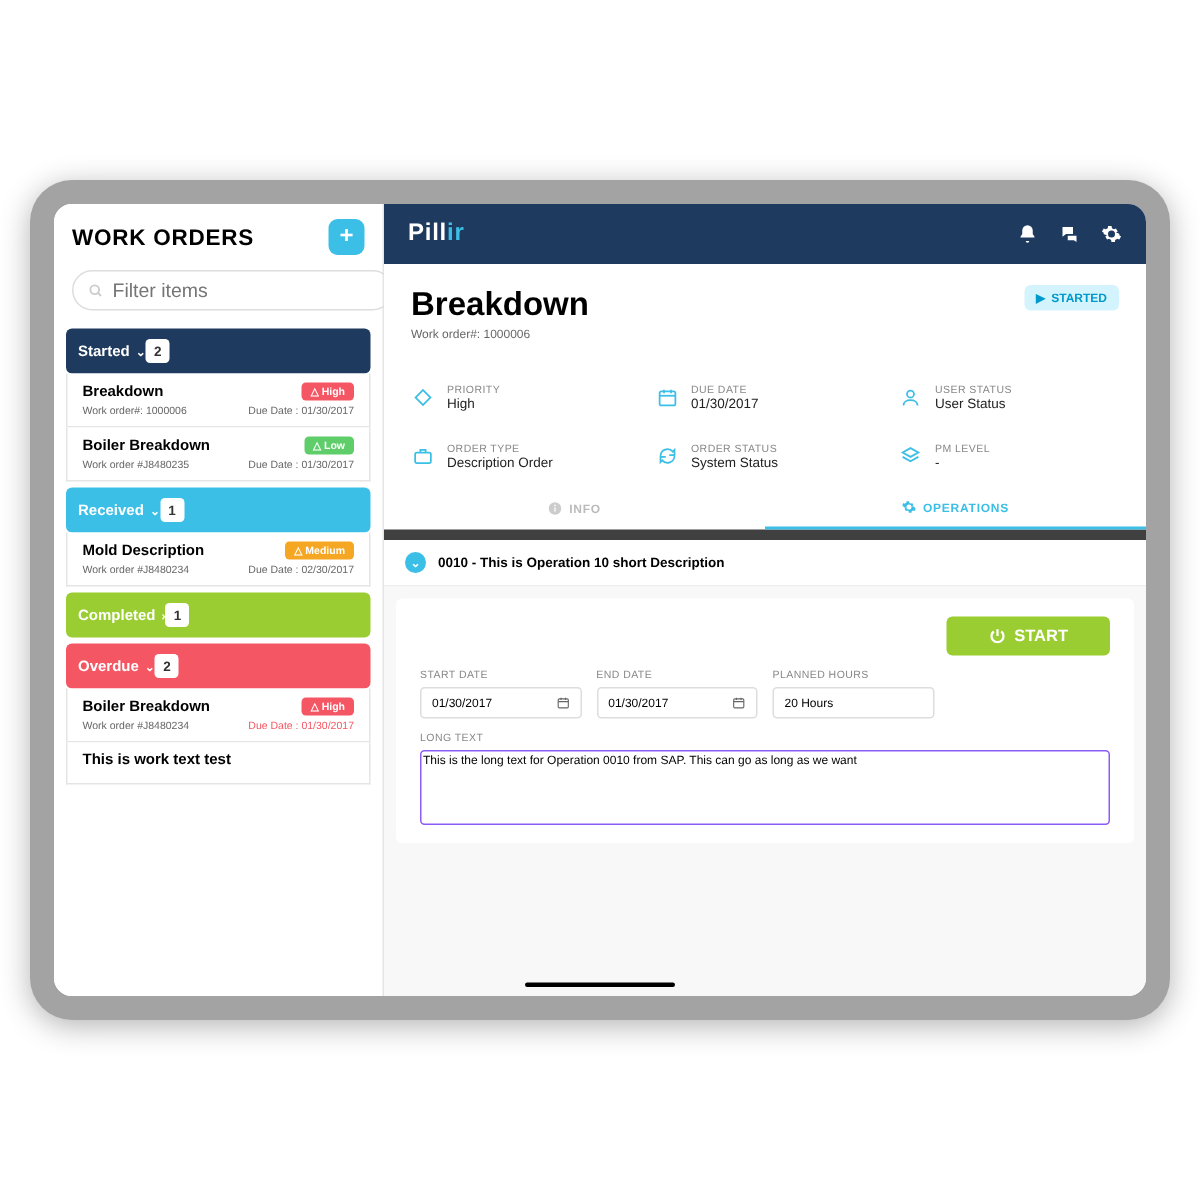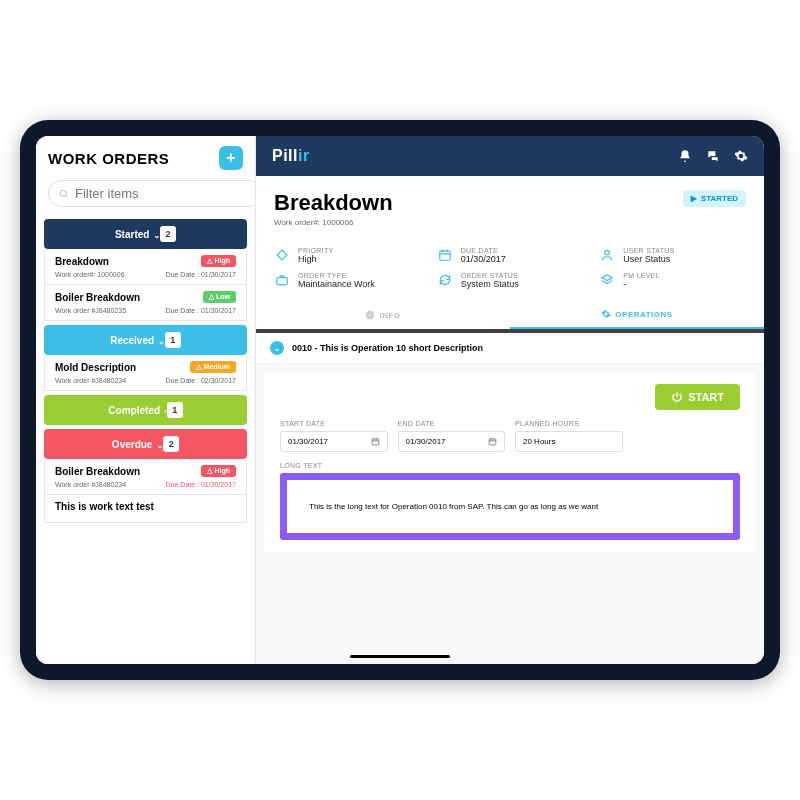--- a/index.html
+++ b/index.html
@@ -1,30 +1,30 @@
 <!DOCTYPE html>
 <html><head>
 <meta charset="utf-8">
 <style>
 * { box-sizing: border-box; margin: 0; padding: 0; font-family: -apple-system, BlinkMacSystemFont, 'Segoe UI', Arial, sans-serif; }
 body { background: #fff; display: flex; justify-content: center; align-items: center; min-height: 800px; }
-.tablet-frame { width: 760px; height: 560px; background: #0f172a; border-radius: 28px; padding: 16px; box-shadow: 0 4px 20px rgba(0,0,0,0.3); }
+.tablet-frame { width: 760px; height: 560px; background: #a3a3a3; border-radius: 28px; padding: 16px; box-shadow: 0 4px 20px rgba(0,0,0,0.3); }
 .screen { width: 100%; height: 100%; background: #fff; border-radius: 12px; overflow: hidden; display: flex; font-size: 9px; position: relative; }
 
 
 .sidebar { width: 220px; background: #fff; display: flex; flex-direction: column; border-right: 1px solid #e5e5e5; }
 .sidebar-header { display: flex; justify-content: space-between; align-items: center; padding: 10px 12px; }
 .sidebar-title { font-size: 15px; font-weight: 800; letter-spacing: 0.5px; }
 .add-btn { width: 24px; height: 24px; background: #3CBFE7; border-radius: 6px; display: flex; align-items: center; justify-content: center; color: #fff; font-size: 16px; font-weight: bold; cursor: pointer; }
 .search-row { display: flex; gap: 6px; padding: 0 12px 8px; }
 .search-box { flex: 1; border: 1px solid #ddd; border-radius: 14px; padding: 5px 10px; display: flex; align-items: center; gap: 6px; color: #aaa; }
 .search-box input { border: none; outline: none; flex: 1; font-size: 13px; }
 .filter-icon-box { width: 26px; height: 26px; border: 1px solid #ddd; border-radius: 6px; display: flex; align-items: center; justify-content: center; cursor: pointer; }
 .category-list { flex: 1; overflow-y: auto; padding: 0 8px; }
-.cat-header { border-radius: 4px; padding: 7px 8px; color: #fff; font-weight: 700; font-size: 10px; display: flex; justify-content: center; align-items: center; cursor: pointer; margin-top: 4px; }
+.cat-header { border-radius: 4px; padding: 7px 8px; color: #fff; font-weight: 700; font-size: 10px; display: flex; justify-content: flex-start; align-items: center; cursor: pointer; margin-top: 4px; }
 .cat-header .chev { font-size: 8px; margin-left: 4px; }
 .cat-count { background: #fff; color: #333; min-width: 16px; height: 16px; border-radius: 3px; display: flex; align-items: center; justify-content: center; font-size: 9px; font-weight: 700; }
 .cat-started { background: #1E3A5F; }
 .cat-received { background: #3CBFE7; }
 .cat-completed { background: #9ACD32; }
 .cat-overdue { background: #F55663; }
 .wo-card { border: 1px solid #e5e5e5; border-top: none; padding: 6px 10px; background: #fff; cursor: pointer; }
 .wo-top { display: flex; justify-content: space-between; align-items: center; margin-bottom: 4px; }
 .wo-name { font-weight: 700; font-size: 10px; }
 .badge { padding: 2px 6px; border-radius: 3px; font-size: 7px; color: #fff; font-weight: 600; display: inline-flex; align-items: center; gap: 2px; }
@@ -40,38 +40,38 @@
 .brand { color: #fff; font-weight: 800; font-size: 16px; letter-spacing: 0.5px; }
 .brand .accent { color: #3CBFE7; }
 .topbar-icons { display: flex; gap: 14px; }
 .topbar-icons span { color: #fff; font-size: 13px; cursor: pointer; }
 .content { flex: 1; overflow-y: auto; background: #f8f8f8; }
 .detail-head { background: #fff; padding: 14px 18px 0; }
 .title-row { display: flex; justify-content: space-between; align-items: flex-start; }
 .main-title { font-size: 22px; font-weight: 800; }
 .sub { font-size: 8px; color: #666; margin-top: 2px; }
 .status-pill { background: #D4F4FD; color: #0099cc; padding: 4px 8px; border-radius: 4px; font-size: 8px; font-weight: 700; display: flex; align-items: center; gap: 4px; }
-.meta-grid { display: grid; grid-template-columns: 1fr 1fr 1fr; gap: 8px 16px; margin-top: 20px; padding-bottom: 12px; }
+.meta-grid { display: grid; grid-template-columns: 1fr 1fr 1fr; gap: 22px 16px; margin-top: 30px; padding-bottom: 12px; }
 .meta-item { display: flex; gap: 8px; align-items: flex-start; }
 .meta-icon { width: 16px; height: 16px; flex-shrink: 0; display: flex; align-items: center; justify-content: center; color: #3CBFE7; font-size: 12px; }
 .meta-label { font-size: 7px; color: #888; letter-spacing: 0.3px; }
 .meta-value { font-size: 9px; color: #222; font-weight: 500; }
-.tabs { display: flex; background: #fff; border-bottom: 4px solid #404040; }
+.tabs { display: flex; background: #fff; border-bottom: 7px solid #404040; }
 .tab { flex: 1; text-align: center; padding: 8px; font-size: 8px; font-weight: 700; color: #bbb; cursor: pointer; display: flex; align-items: center; justify-content: center; gap: 4px; letter-spacing: 0.5px; }
 .tab.active { color: #3CBFE7; border-bottom: 2px solid #3CBFE7; }
 .op-header { background: #fff; padding: 8px 14px; font-size: 9px; font-weight: 600; display: flex; align-items: center; gap: 8px; cursor: pointer; border-bottom: 1px solid #eee; }
 .chev-circle { width: 14px; height: 14px; border-radius: 50%; background: #3CBFE7; color: #fff; display: flex; align-items: center; justify-content: center; font-size: 8px; }
 .op-body { padding: 12px 16px; background: #fff; margin: 8px; border-radius: 4px; }
 .start-row { display: flex; justify-content: flex-end; margin-bottom: 10px; }
-.start-btn { background: #9ACD32; color: #fff; border-radius: 4px; padding: 7px 16px; font-size: 11px; font-weight: 800; display: flex; align-items: center; gap: 5px; cursor: pointer; margin-left: 35px; }
+.start-btn { background: #9ACD32; color: #fff; border-radius: 4px; padding: 7px 28px; font-size: 11px; font-weight: 800; display: flex; align-items: center; gap: 5px; cursor: pointer; margin-left: 35px; }
 .form-grid { display: grid; grid-template-columns: 1fr 1fr 1fr 1fr; gap: 10px; margin-bottom: 10px; }
 .form-field label { font-size: 7px; color: #888; display: block; margin-bottom: 4px; letter-spacing: 0.3px; }
 .form-input { border: 1px solid #ddd; border-radius: 3px; padding: 5px 7px; font-size: 8px; display: flex; justify-content: space-between; align-items: center; background: #fff; }
 .long-text { font-size: 7px; color: #888; margin-bottom: 4px; letter-spacing: 0.3px; }
-.long-text-box { border: 7px solid #8b5cf6; border-radius: 3px; padding: 22px; font-size: 8px; min-height: 50px; background: #fff; }
+.long-text-box { border: 1px solid #8b5cf6; border-radius: 3px; padding: 1px; font-size: 8px; min-height: 50px; background: #fff; }
 .home-indicator { position: absolute; bottom: 6px; left: 50%; transform: translateX(-50%); width: 100px; height: 3px; background: #000; border-radius: 2px; }
 svg { display: block; }
 </style>
 </head>
 <body>
 
 <div class="tablet-frame">
 <div class="screen">
 
 <div class="sidebar">
@@ -237,21 +237,21 @@
               </div>
               <div class="meta-item">
                 <div class="meta-icon">
                   <svg width="14" height="14" viewBox="0 0 24 24" fill="none" stroke="#3CBFE7" stroke-width="2">
                     <rect x="3" y="8" width="18" height="12" rx="2"></rect>
                     <path d="M9 8V5h6v3"></path>
                   </svg>
                 </div>
                 <div>
                   <div class="meta-label">ORDER TYPE</div>
-                  <div class="meta-value">Maintainance Work</div>
+                  <div class="meta-value">Description Order</div>
                 </div>
               </div>
               <div class="meta-item">
                 <div class="meta-icon">
                   <svg width="14" height="14" viewBox="0 0 24 24" fill="none" stroke="#3CBFE7" stroke-width="2">
                     <path d="M4 12a8 8 0 0 1 14-5l2-2v6h-6"></path>
                     <path d="M20 12a8 8 0 0 1-14 5l-2 2v-6h6"></path>
                   </svg>
                 </div>
                 <div>

